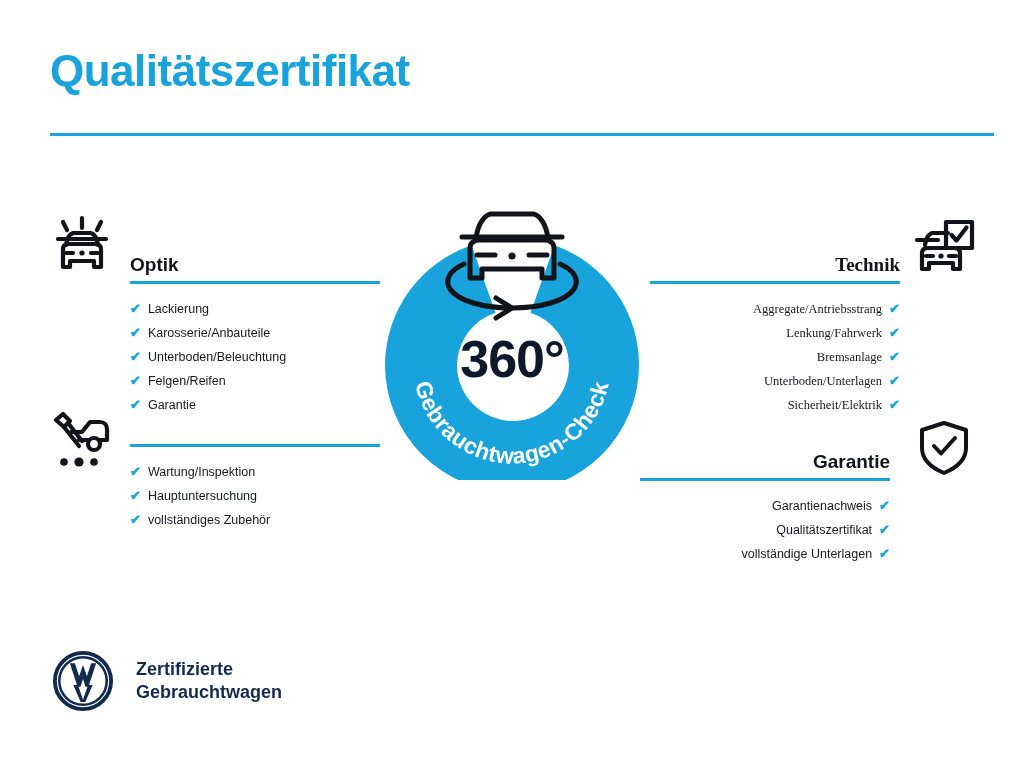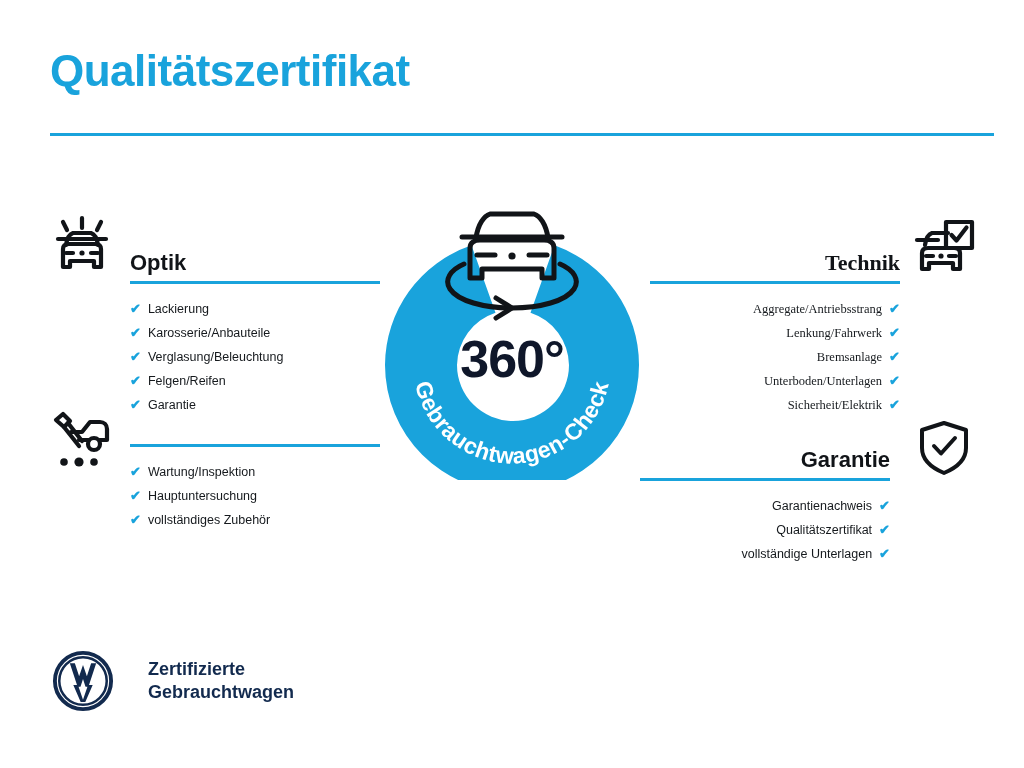--- a/index.html
+++ b/index.html
@@ -30,21 +30,21 @@
 
   
   .section{ position:absolute; }
   .sec-head{
     display:flex;
     align-items:flex-end;
     height:34px;
     width:250px;
   }
   .sec-title{
-    font-size:22px;
+    font-size:19px;
     font-weight:bold;
     color:#111418;
     line-height:1;
   }
   .sec-rule{
     width:250px;height:3px;background:#19a3dc;margin-top:7px;
   }
   .sec-list{ margin-top:13px; width:250px; }
   .sec-item{
     font-size:12.5px;
@@ -90,21 +90,21 @@
     font-weight:bold;
     color:#0f172a;
     letter-spacing:-1px;
     transform:translateY(24px);
   }
 
   
   #footer{
     position:absolute;
     left:52px; top:650px;
-    display:flex; align-items:center;gap:12px;
+    display:flex; align-items:center;
   }
   #vw-mark{ width:62px;height:62px; }
   #footer-text{
     margin-left:22px;
     font-size:18px;
     font-weight:bold;
     color:#122a4e;
     line-height:1.28;
   }
   #footer-text div{ white-space:nowrap; }
@@ -137,21 +137,21 @@
     <div class="sec-item">
         <span class="chk">✔</span>
         <span>Lackierung</span>
       </div>
     <div class="sec-item">
         <span class="chk">✔</span>
         <span>Karosserie/Anbauteile</span>
       </div>
     <div class="sec-item">
         <span class="chk">✔</span>
-        <span>Verglasung/Beleuchtung</span>
+        <span>Unterboden/Beleuchtung</span>
       </div>
     <div class="sec-item">
         <span class="chk">✔</span>
         <span>Felgen/Reifen</span>
       </div>
     <div class="sec-item">
         <span class="chk">✔</span>
         <span>Garantie</span>
       </div>
   </div>

